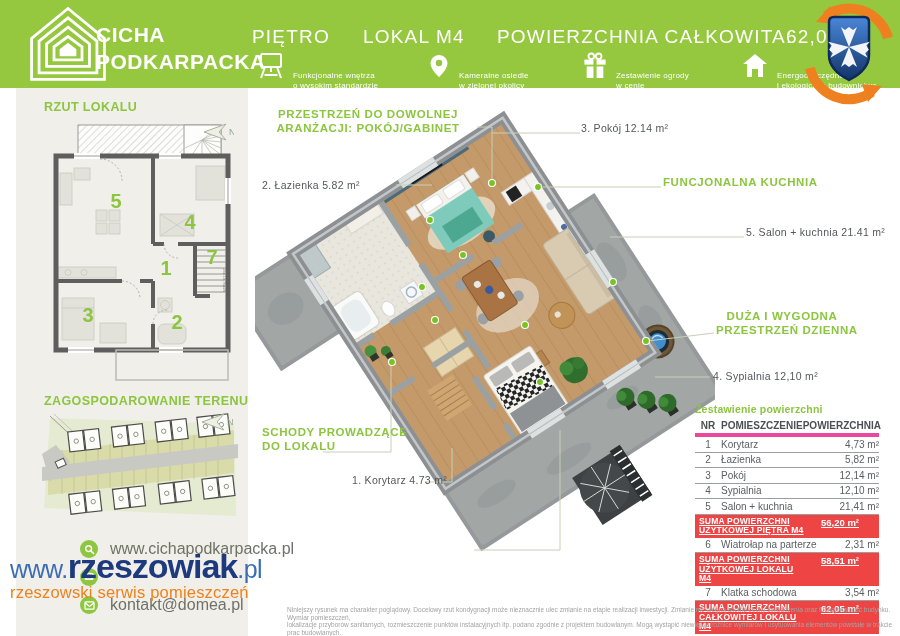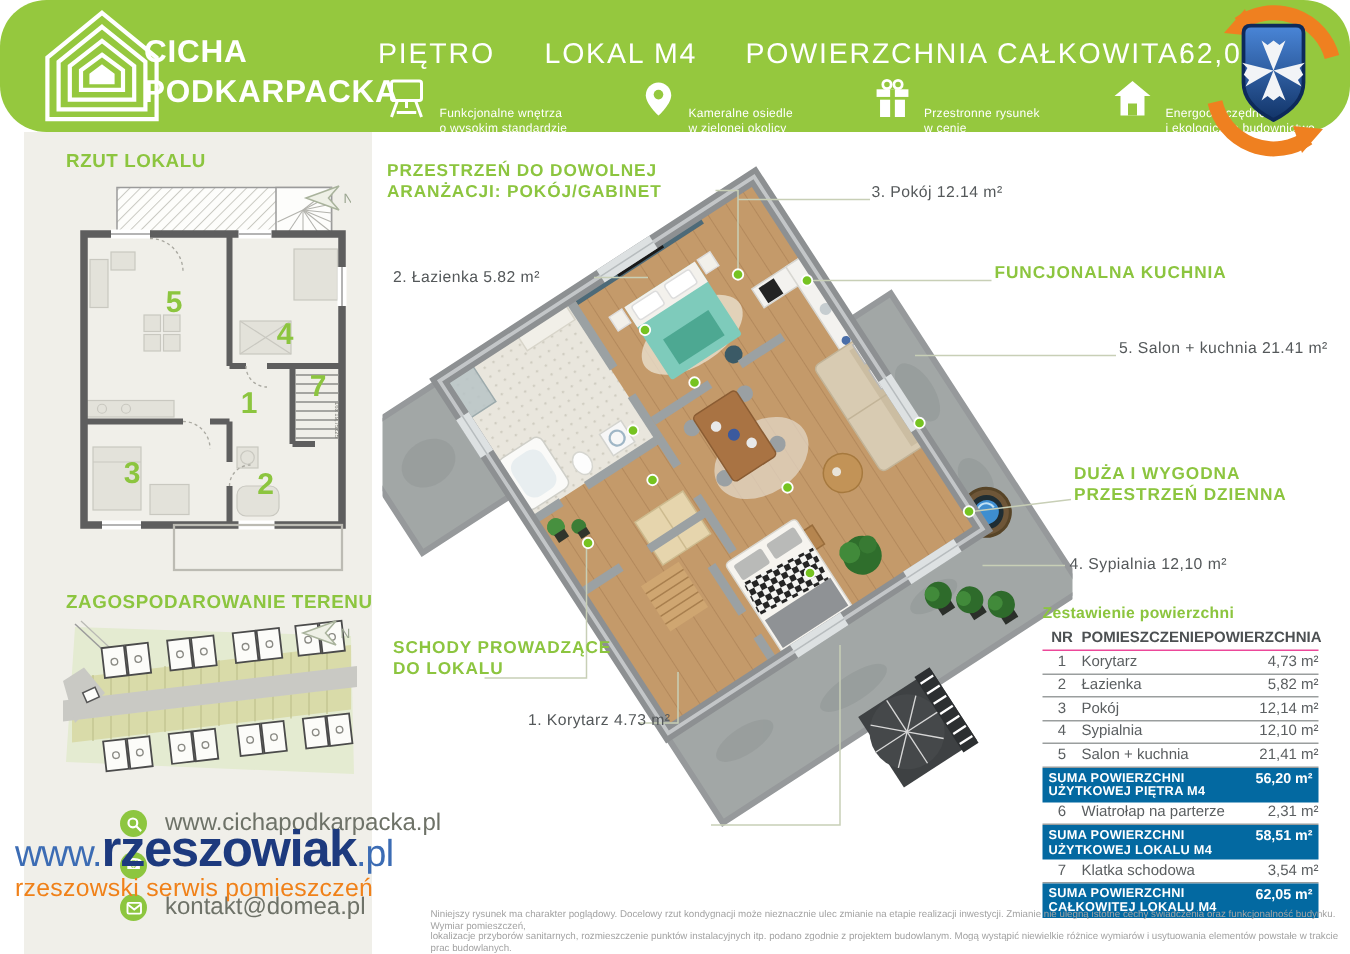--- a/index.html
+++ b/index.html
@@ -1,19 +1,19 @@
 <!DOCTYPE html>
 <html><head>
 <meta charset="utf-8">
 <style>
   html,body{margin:0;padding:0;background:#888;}
   #app{position:relative;width:900px;height:636px;background:#fff;overflow:hidden;
        font-family:"Liberation Sans",sans-serif;margin:0 auto;}
   
-  .header{position:absolute;left:0;top:0;width:900px;height:88px;background:#95c83e;border-radius:31px;}
+  .header{position:absolute;left:0;top:0;width:900px;height:88px;background:#95c83e;}
   .logo{position:absolute;left:26px;top:4px;}
   .brand{position:absolute;left:96px;top:21px;color:#fff;font-weight:bold;
          font-size:21px;letter-spacing:.5px;line-height:27px;white-space:nowrap;}
   .hlabel{position:absolute;top:26px;color:#fff;font-size:19px;letter-spacing:1.2px;white-space:nowrap;}
   .feat{position:absolute;top:51px;display:flex;align-items:flex-start;color:#fff;}
   .feat .txt{font-size:8px;line-height:10px;margin-left:9px;margin-top:20px;letter-spacing:.2px;}
   .badge{position:absolute;left:796px;top:0px;width:106px;height:106px;}
   
   .sidebar{position:absolute;left:16px;top:88px;width:232px;height:548px;background:#f0efe9;}
   .sec-title{position:absolute;color:#8cc53f;font-size:12.5px;font-weight:bold;letter-spacing:.4px;white-space:nowrap;}
@@ -23,31 +23,31 @@
   .contact .clabel{margin-left:12px;font-size:16px;color:#6e7268;white-space:nowrap;}
   
   .wm{position:absolute;left:10px;top:547px;z-index:40;pointer-events:none;white-space:nowrap;}
   .wm-main{font-size:25px;color:#3c6cb4;letter-spacing:-.5px;}
   .wm-name{font-size:34px;font-weight:bold;color:#1d3a7e;letter-spacing:-1px;margin-top:36px;}
   .wm-tag{font-size:16.5px;color:#f08119;margin-top:-3px;letter-spacing:.2px;}
   
   .glabel{position:absolute;color:#8cc53f;font-weight:bold;font-size:11.5px;line-height:13.5px;
           letter-spacing:.6px;white-space:nowrap;}
   .dlabel{position:absolute;color:#54585a;font-size:10.5px;letter-spacing:.3px;white-space:nowrap;}
-  .glabel.center{text-align:left;}
+  .glabel.center{text-align:center;}
   
   .atable{position:absolute;left:695px;top:403px;width:184px;font-size:10px;color:#5a5e60;}
   .atable .ttl{color:#8cc53f;font-weight:bold;font-size:10.5px;margin-bottom:3px;letter-spacing:.2px;}
   .trow{display:flex;align-items:center;height:14.5px;border-bottom:1px solid #9a9e9e;}
-  .trow.head{font-weight:bold;color:#4c5052;border-bottom:1px solid #ec4899;height:15px;font-size:10px;}
+  .trow.head{font-weight:bold;color:#4c5052;border-bottom:4px solid #ec4899;height:15px;font-size:10px;}
   .trow .c-nr{width:26px;text-align:center;flex:0 0 26px;}
   .trow .c-nm{flex:1;text-align:left;}
   .trow .c-ar{text-align:right;flex:0 0 62px;}
-  .srow{display:flex;background:#0369a1;color:#fff;padding:2px 4px 2px 4px;margin:0;
-        align-items:flex-start;min-height:18px;}
+  .srow{display:flex;background:#ef4444;color:#fff;padding:2px 20px 2px 4px;margin:0;
+        align-items:flex-start;min-height:18px;text-decoration:underline;}
   .srow .s-nm{flex:1;font-weight:bold;font-size:8.5px;line-height:9.5px;letter-spacing:.2px;}
   .srow .s-ar{flex:0 0 52px;text-align:right;font-weight:bold;font-size:9.5px;}
   
   .disclaimer{position:absolute;left:287px;top:606px;width:608px;font-size:6.5px;line-height:7.5px;
               color:#a3a3a3;}
   svg{display:block;}
 </style>
 </head>
 <body>
 
@@ -102,21 +102,21 @@
       <span>
         <svg width="24" height="30" viewBox="0 0 26 30">
           <circle cx="9" cy="4.5" r="3" fill="none" stroke="#fff" stroke-width="2"></circle>
           <circle cx="17" cy="4.5" r="3" fill="none" stroke="#fff" stroke-width="2"></circle>
           <rect x="1.5" y="8" width="23" height="5.5" fill="#fff"></rect>
           <rect x="4" y="15.5" width="18" height="12.5" fill="#fff"></rect>
           <rect x="11.3" y="8" width="3.4" height="20" fill="#95c83e"></rect>
         </svg>
         </span>
       <span class="txt">
-          <div>Przestronne rysunek</div>
+          <div>Zestawienie ogrody</div>
           <div>w cenie</div>
         </span>
     </div>
     <div class="feat" style="left:742px">
       <span>
         <svg width="26" height="30" viewBox="0 0 26 30">
           <path fill="#fff" d="M13 3 L25 13 H21 V26 H5 V13 H1 Z"></path>
           <rect x="10" y="18" width="6" height="8" fill="#95c83e"></rect>
         </svg>
         </span>

